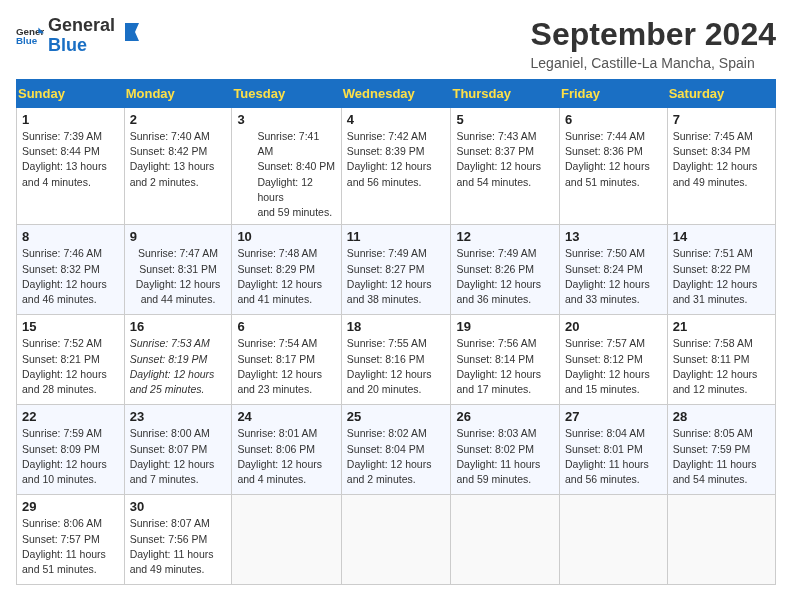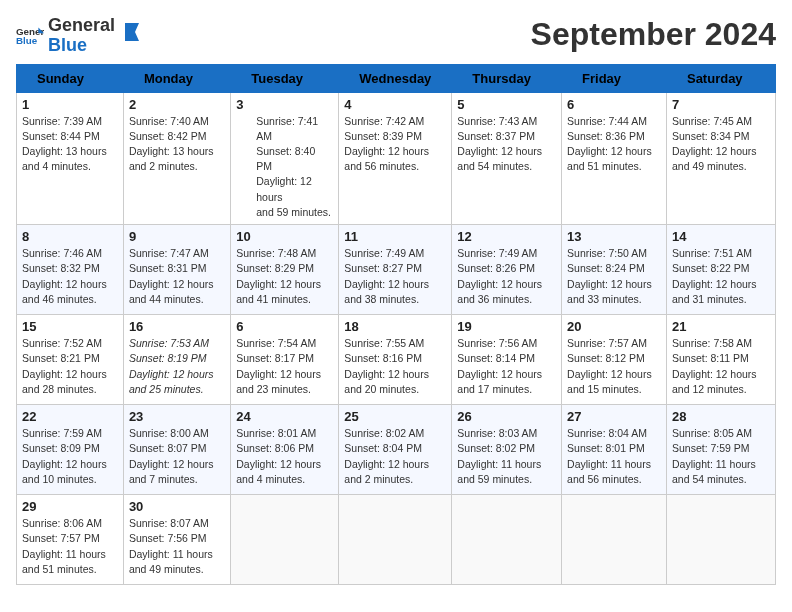--- a/index.html
+++ b/index.html
@@ -38,22 +38,22 @@
       color: #555;
       margin-top: 2px;
     }
     .calendar {
       width: 100%;
       border-collapse: collapse;
       font-size: 11px;
     }
     .calendar th {
       background: #1a6fc4;
-      color: #000000;
-      padding: 6px 20px;
+      color: #fde047;
+      padding: 6px 1px;
       text-align: left;
       font-size: 13px;
       font-weight: bold;
       border: 1px solid #1a6fc4;
     }
     .calendar td {
       border: 1px solid #ccc;
       vertical-align: top;
       padding: 4px 5px;
       width: 113px;
@@ -93,20 +93,21 @@
     <div style="display:flex;flex-direction:column;line-height:1.1;">
       <span style="font-size:18px;font-weight:bold;color:#333;">General</span>
       <span style="font-size:18px;font-weight:bold;color:#1a6fc4;">Blue</span>
     </div>
     <svg width="22" height="22" viewBox="0 0 22 22" style="margin-left:2px;margin-top:-8px;">
       <polygon points="4,2 18,2 14,11 18,20 4,20" fill="#1a6fc4"></polygon>
     </svg>
   </div>
   <div class="title-block">
     <div class="month-title">September 2024</div>
+    <div class="subtitle">Leganiel, Castille-La Mancha, Spain</div>
   </div>
 </div>
 
 <table class="calendar">
   <thead>
     <tr>
     <th>Sunday</th>
         <th>Monday</th>
         <th>Tuesday</th>
         <th>Wednesday</th>
@@ -170,21 +171,21 @@
       <tr class="week-row">
         <td>
           <span class="day-num">8</span>
           <div class="day-info" style="white-space: pre-line;">Sunrise: 7:46 AM
 Sunset: 8:32 PM
 Daylight: 12 hours
 and 46 minutes.</div>
         </td>
         <td>
           <span class="day-num">9</span>
-          <div class="day-info" style="white-space: pre-line;">Sunrise: 7:47 AM
+          <div class="day-info" style="white-space: pre-line; text-align: center;">Sunrise: 7:47 AM
 Sunset: 8:31 PM
 Daylight: 12 hours
 and 44 minutes.</div>
         </td>
         <td>
           <span class="day-num">10</span>
           <div class="day-info" style="white-space: pre-line;">Sunrise: 7:48 AM
 Sunset: 8:29 PM
 Daylight: 12 hours
 and 41 minutes.</div>

